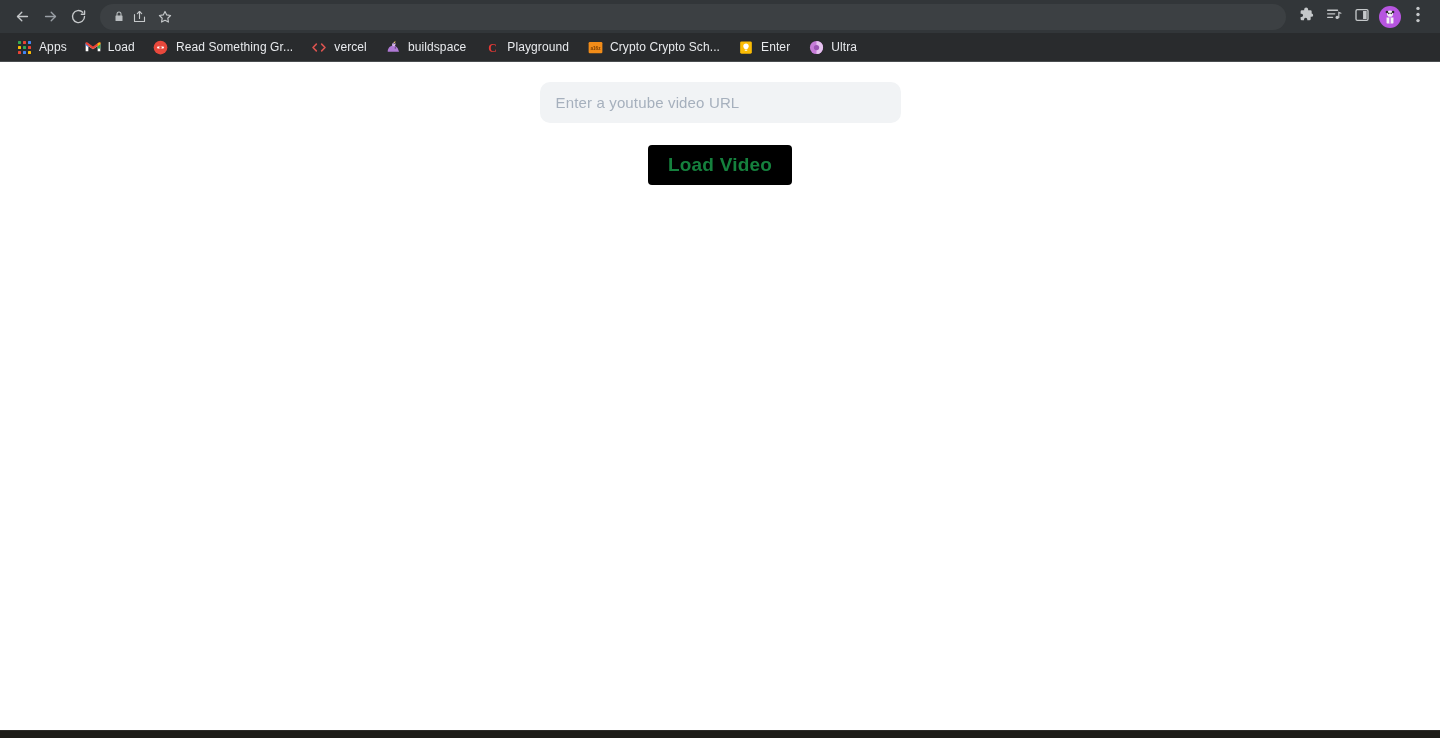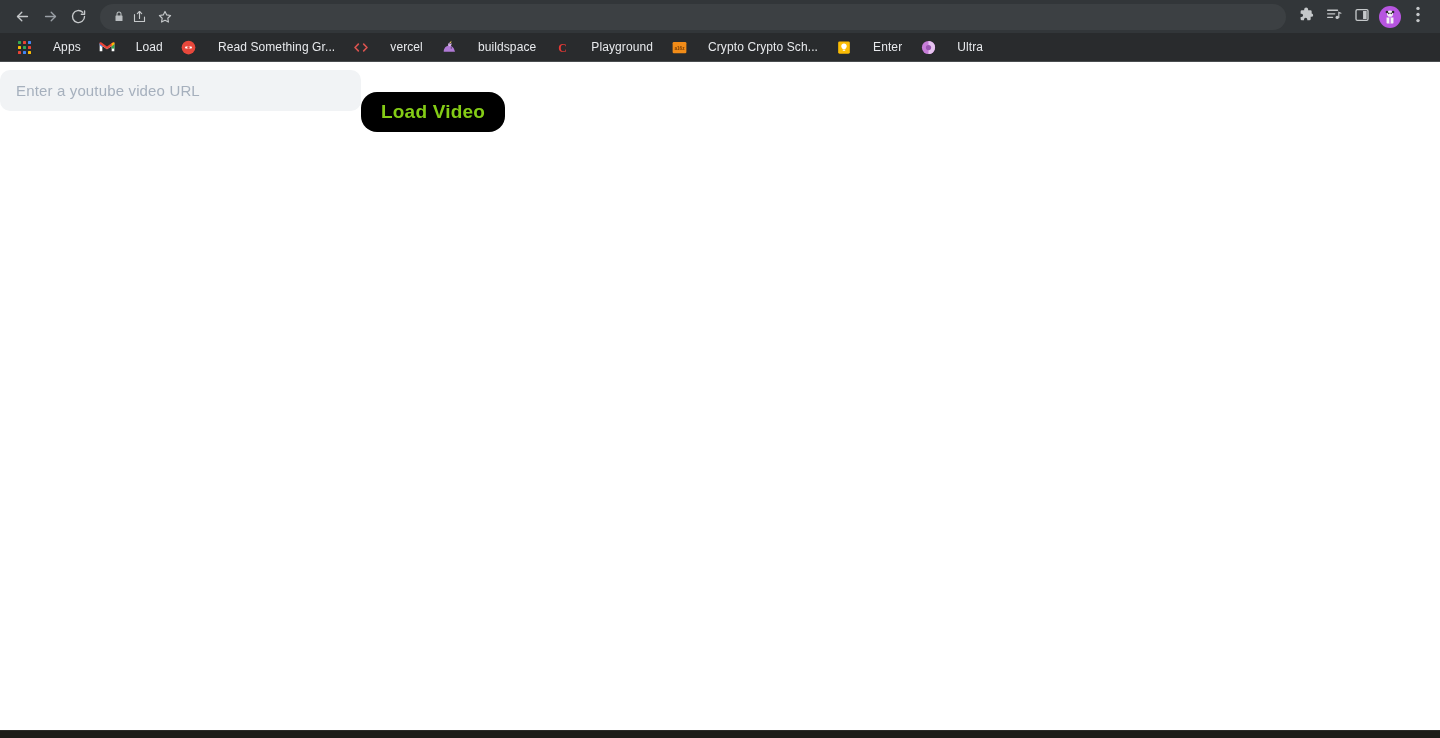--- a/index.html
+++ b/index.html
@@ -125,21 +125,20 @@
   }
   .bm {
     display: flex;
     align-items: center;
     height: 22px;
     padding: 0 8px;
     border-radius: 4px;
     margin-right: 2px;
     flex: none;
     max-width: 160px;
-    gap: 14px;
   }
   .bm-ico {
     width: 16px;
     height: 16px;
     flex: none;
     display: flex;
     align-items: center;
     justify-content: center;
     margin-right: 7px;
   }
@@ -165,24 +164,24 @@
 
   
   .page {
     flex: 1;
     background: #ffffff;
     position: relative;
     overflow: hidden;
   }
   .app-wrap {
     width: 100%;
-    padding-top: 8px;
-    display: flex;
-    flex-direction: row;
-    align-items: flex-start;
+    padding-top: 20px;
+    display: flex;
+    flex-direction: column;
+    align-items: center;
     box-sizing: border-box;
   }
   .url-input {
     width: 361px;
     height: 41px;
     background: #f1f3f5;
     border: none;
     border-radius: 10px;
     outline: none;
     padding: 0 16px;
@@ -193,23 +192,23 @@
     display: block;
   }
   .url-input::placeholder {
     color: #a6b0bd;
     font-size: 15px;
     letter-spacing: .15px;
   }
   .load-btn {
     margin-top: 22px;
     background: #000000;
-    color: #84cc16;
+    color: #15803d;
     border: none;
-    border-radius: 16px;
+    border-radius: 4px;
     height: 40px;
     padding: 0 20px;
     font-family: "Liberation Sans", sans-serif;
     font-size: 19px;
     font-weight: 600;
     letter-spacing: .2px;
     line-height: 40px;
     display: block;
     cursor: pointer;
   }

